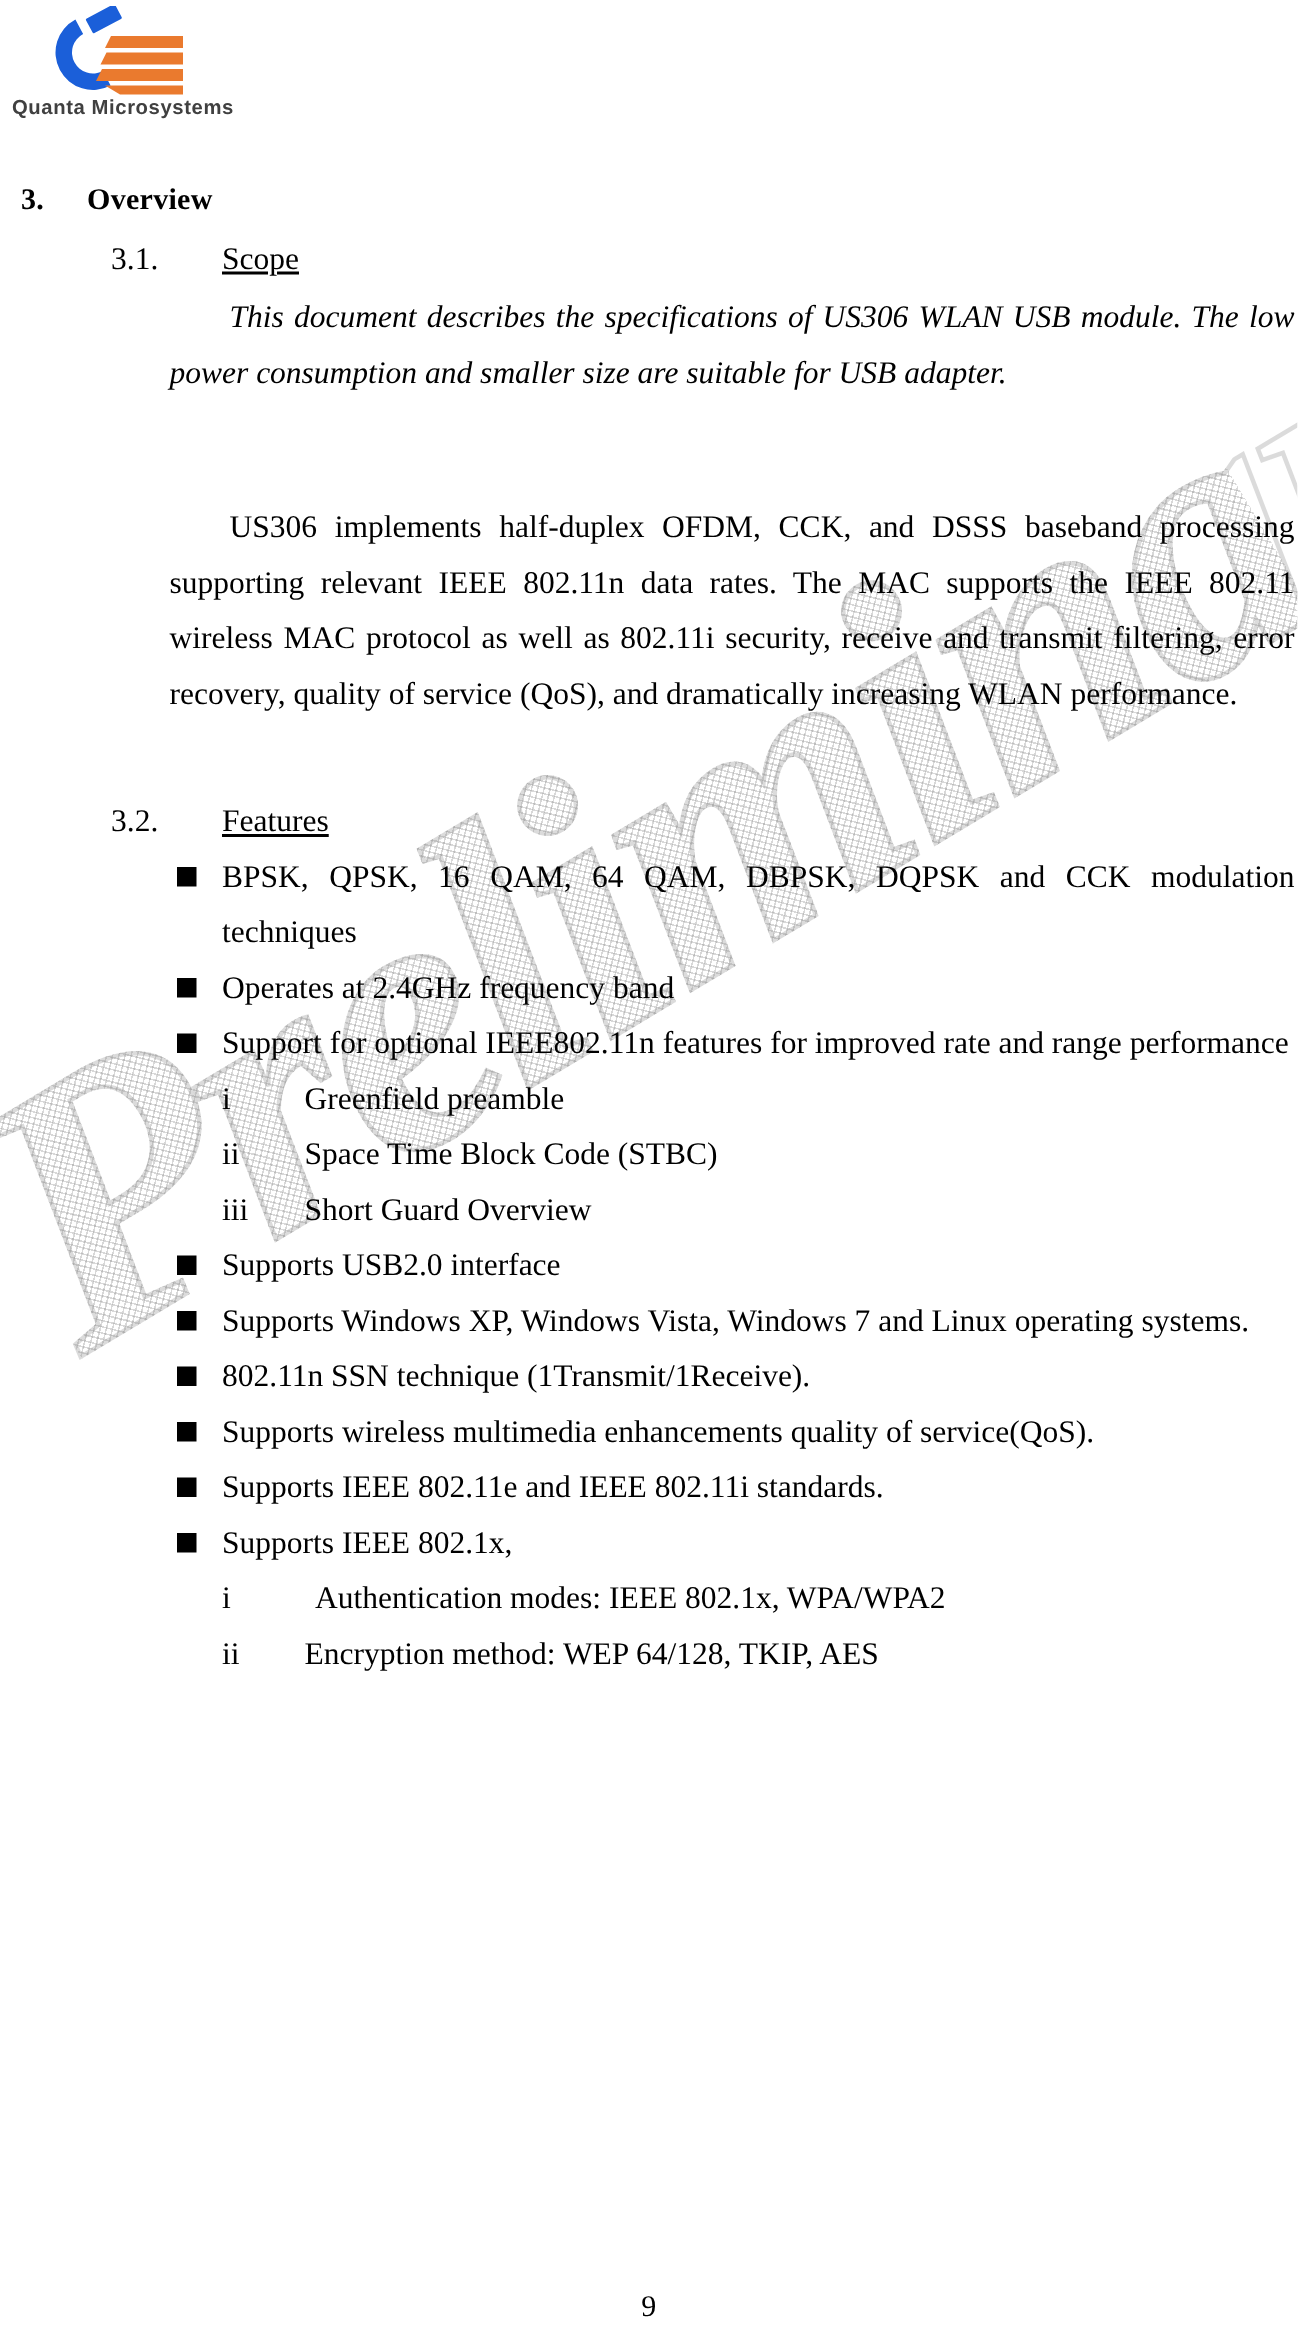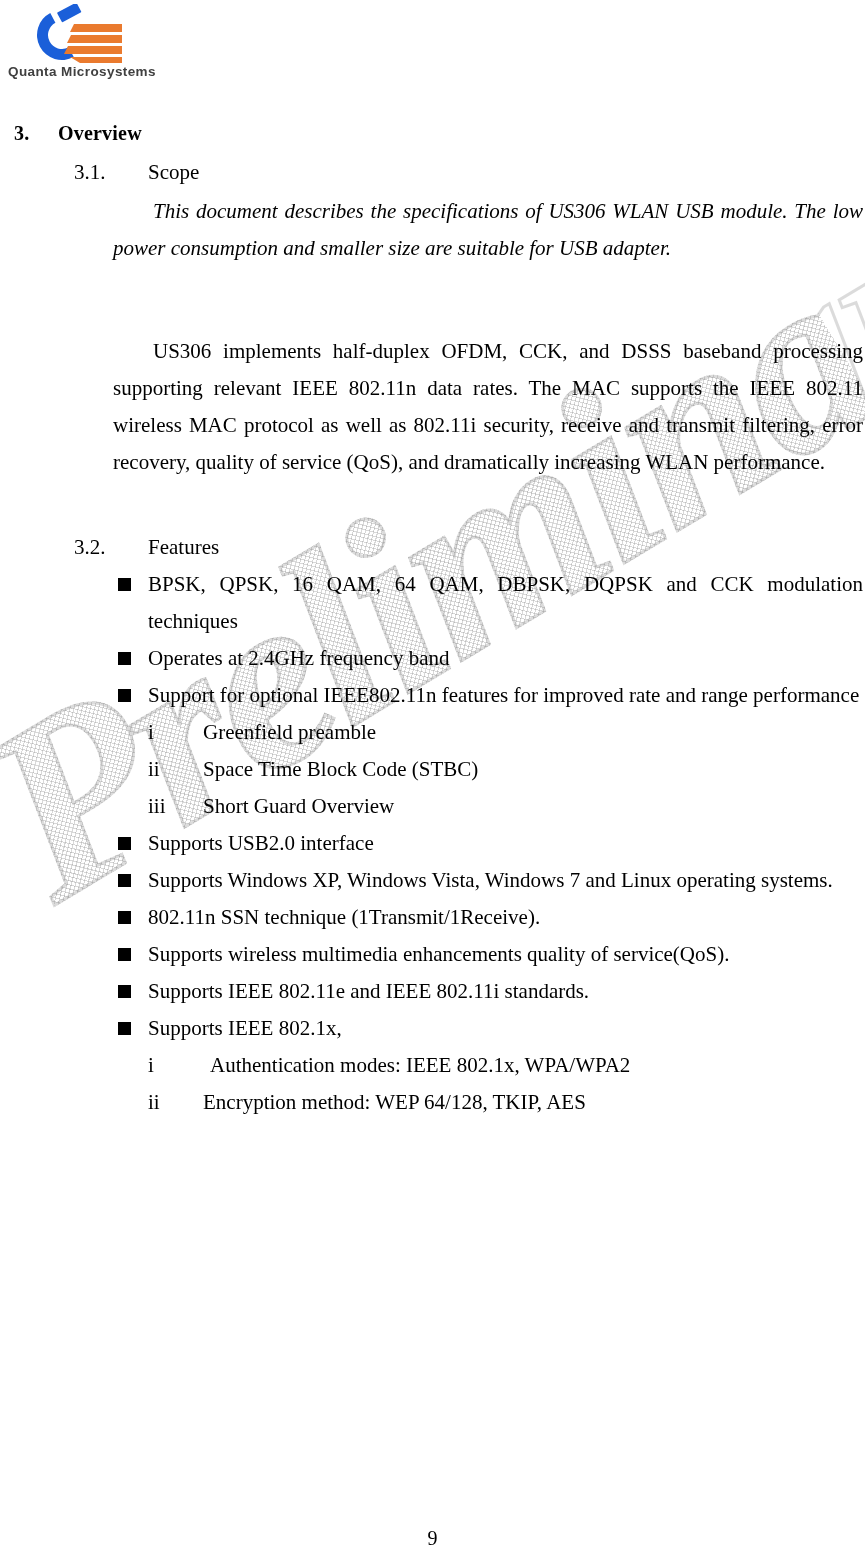--- a/index.html
+++ b/index.html
@@ -100,20 +100,21 @@
     margin-left: 10px;
   }
   .h-section .num { display: inline-block; width: 44px; }
 
   .h-sub {
     position: absolute;
     left: 74px;
     font-size: 21px;
     font-weight: 400;
     white-space: nowrap;
+    text-decoration: underline;
   }
   .h-sub .num { display: inline-block; width: 74px; }
 
   #heading-scope { top: 160px; }
   #heading-features { top: 535px; }
 
   
   .para {
     position: absolute;
     left: 113px;

